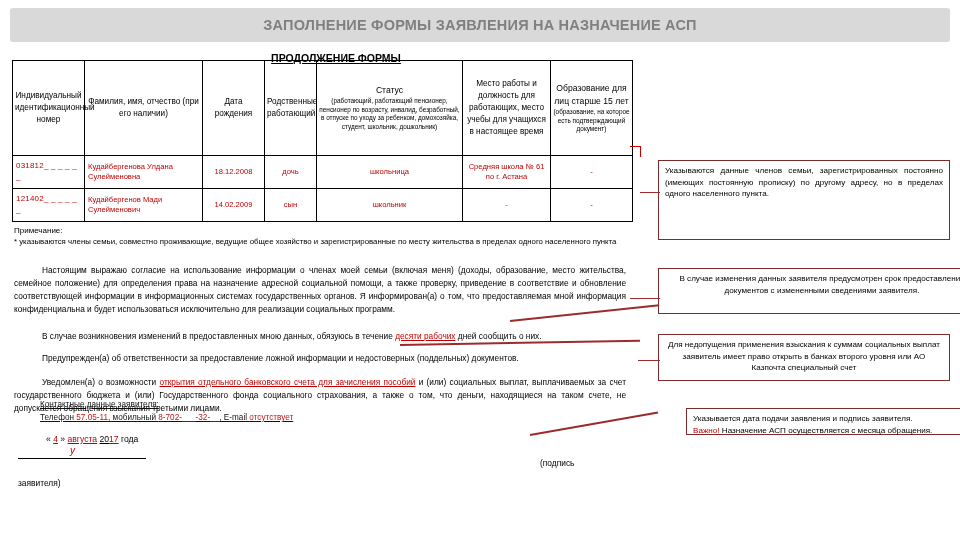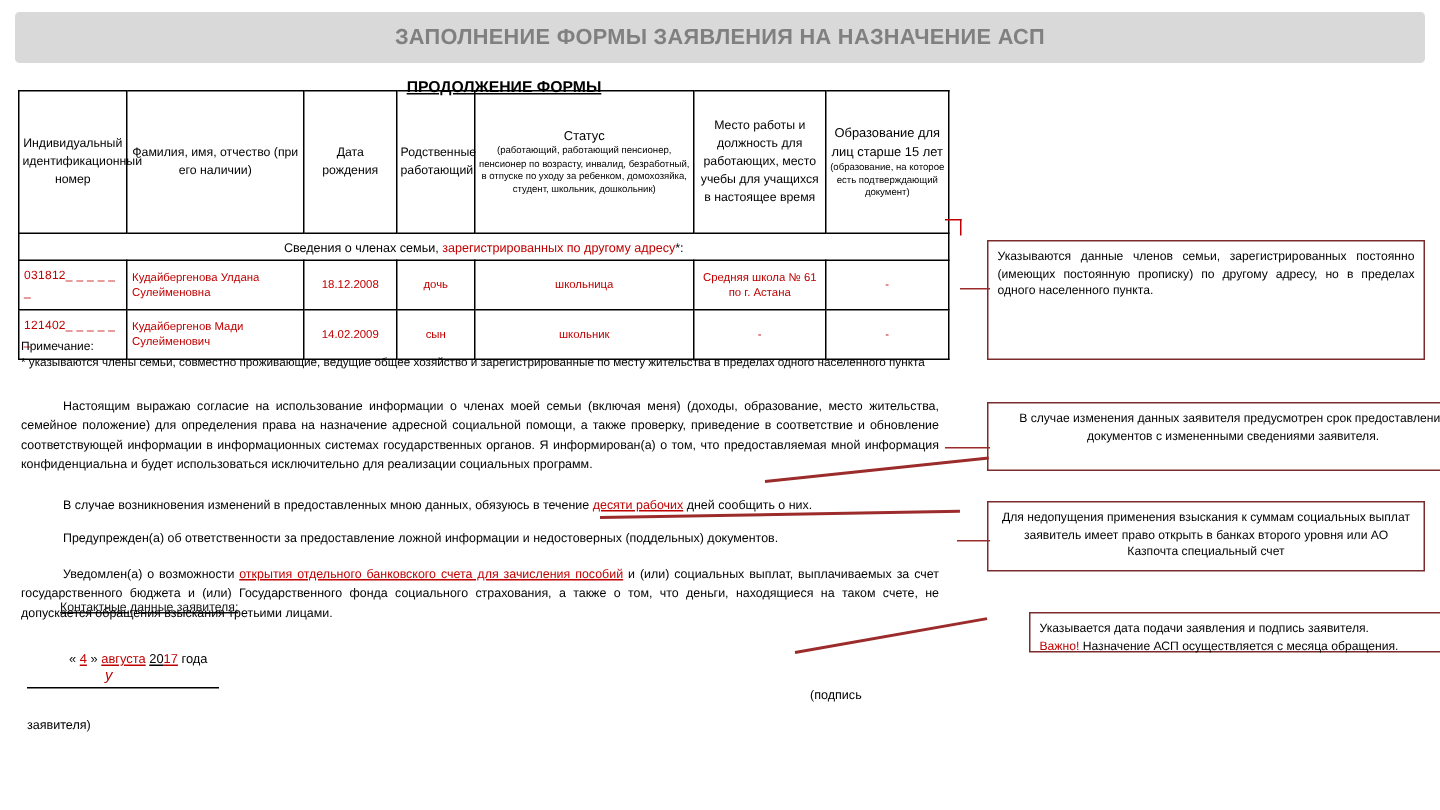--- a/index.html
+++ b/index.html
@@ -277,23 +277,20 @@
         <span class="small">(работающий, работающий пенсионер, пенсионер по возрасту, инвалид, безработный, в отпуске по уходу за ребенком, домохозяйка, студент, школьник, дошкольник)</span>
       </th>
       <th class="hdr">Место работы и должность для работающих, место учебы для учащихся в настоящее время</th>
       <th class="hdr">
         <span class="big">Образование для лиц старше 15 лет</span>
         <span class="small">(образование, на которое есть подтверждающий документ)</span>
       </th>
     </tr>
   </thead>
   <tbody>
-    <tr class="span-row">
-      <td colspan="7"><span>Сведения о членах семьи, </span><span class="red">зарегистрированных по другому адресу</span><span>*:</span></td>
-    </tr>
     <tr class="data-row">
       <td class="iin">031812_ _ _ _ _ _</td>
       <td class="fio">Кудайбергенова Улдана Сулейменовна</td>
       <td>18.12.2008</td>
       <td>дочь</td>
       <td>школьница</td>
       <td>Средняя школа № 61 по г. Астана</td>
       <td>-</td>
     </tr>
     <tr class="data-row">
@@ -314,20 +311,21 @@
 <div class="para p1">Настоящим выражаю согласие на использование информации о членах моей семьи (включая меня) (доходы, образование, место жительства, семейное положение) для определения права на назначение адресной социальной помощи, а также проверку, приведение в соответствие и обновление соответствующей информации в информационных системах государственных органов. Я информирован(а) о том, что предоставляемая мной информация конфиденциальна и будет использоваться исключительно для реализации социальных программ.</div>
 
 <div class="para p2"><span>В случае возникновения изменений в предоставленных мною данных, обязуюсь в течение </span><span class="u-red">десяти рабочих</span><span> дней сообщить о них.</span></div>
 
 <div class="para p3">Предупрежден(а) об ответственности за предоставление ложной информации и недостоверных (поддельных) документов.</div>
 
 <div class="para p4"><span>Уведомлен(а) о возможности </span><span class="u-red">открытия отдельного банковского счета для зачисления пособий</span><span> и (или) социальных выплат, выплачиваемых за счет государственного бюджета и (или) Государственного фонда социального страхования, а также о том, что деньги, находящиеся на таком счете, не допускается обращения взыскания третьими лицами.</span></div>
 
 <div class="overlay-contact">
   <div>Контактные данные заявителя:</div>
+  <div><span>Телефон </span><span class="rednum">57.05-11</span><span>, мобильный </span><span class="rednum">8-702-___-32-__</span><span>, E-mail </span><span class="rednum">отсутствует</span></div>
 </div>
 
 <div class="date-line">
   <span>«</span>
   <span class="fill">4</span>
   <span>»</span>
   <span class="fill">августа</span>
   <span class="yearpart">20</span><span class="fill">17</span>
   <span>года</span>
 </div>

